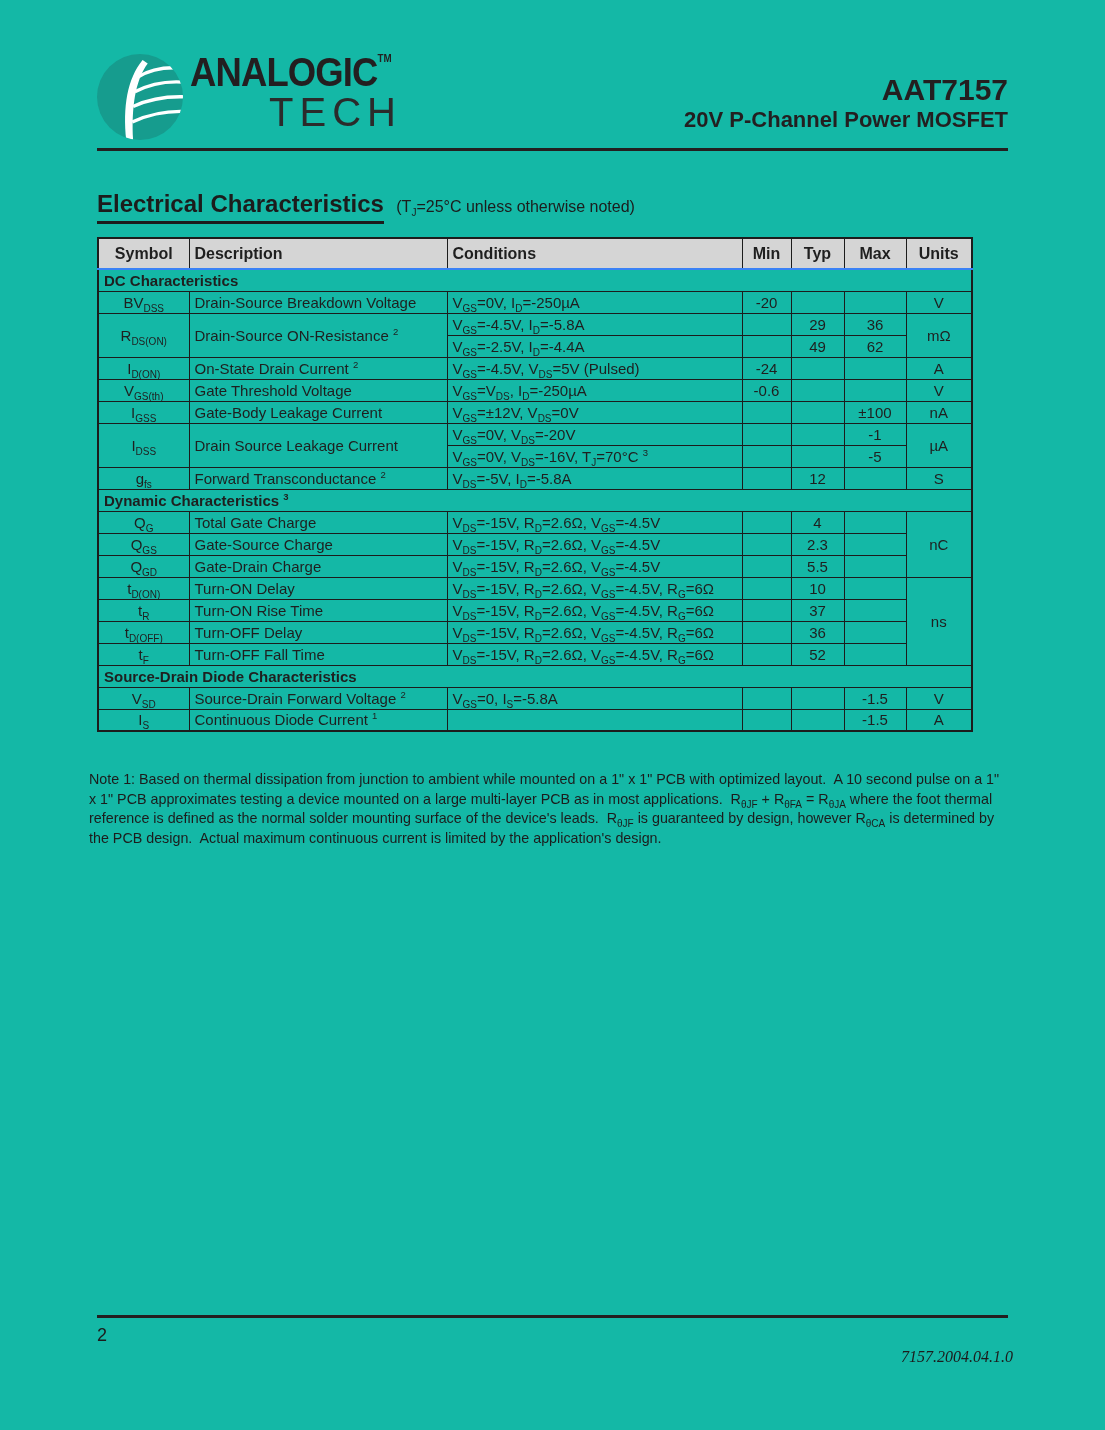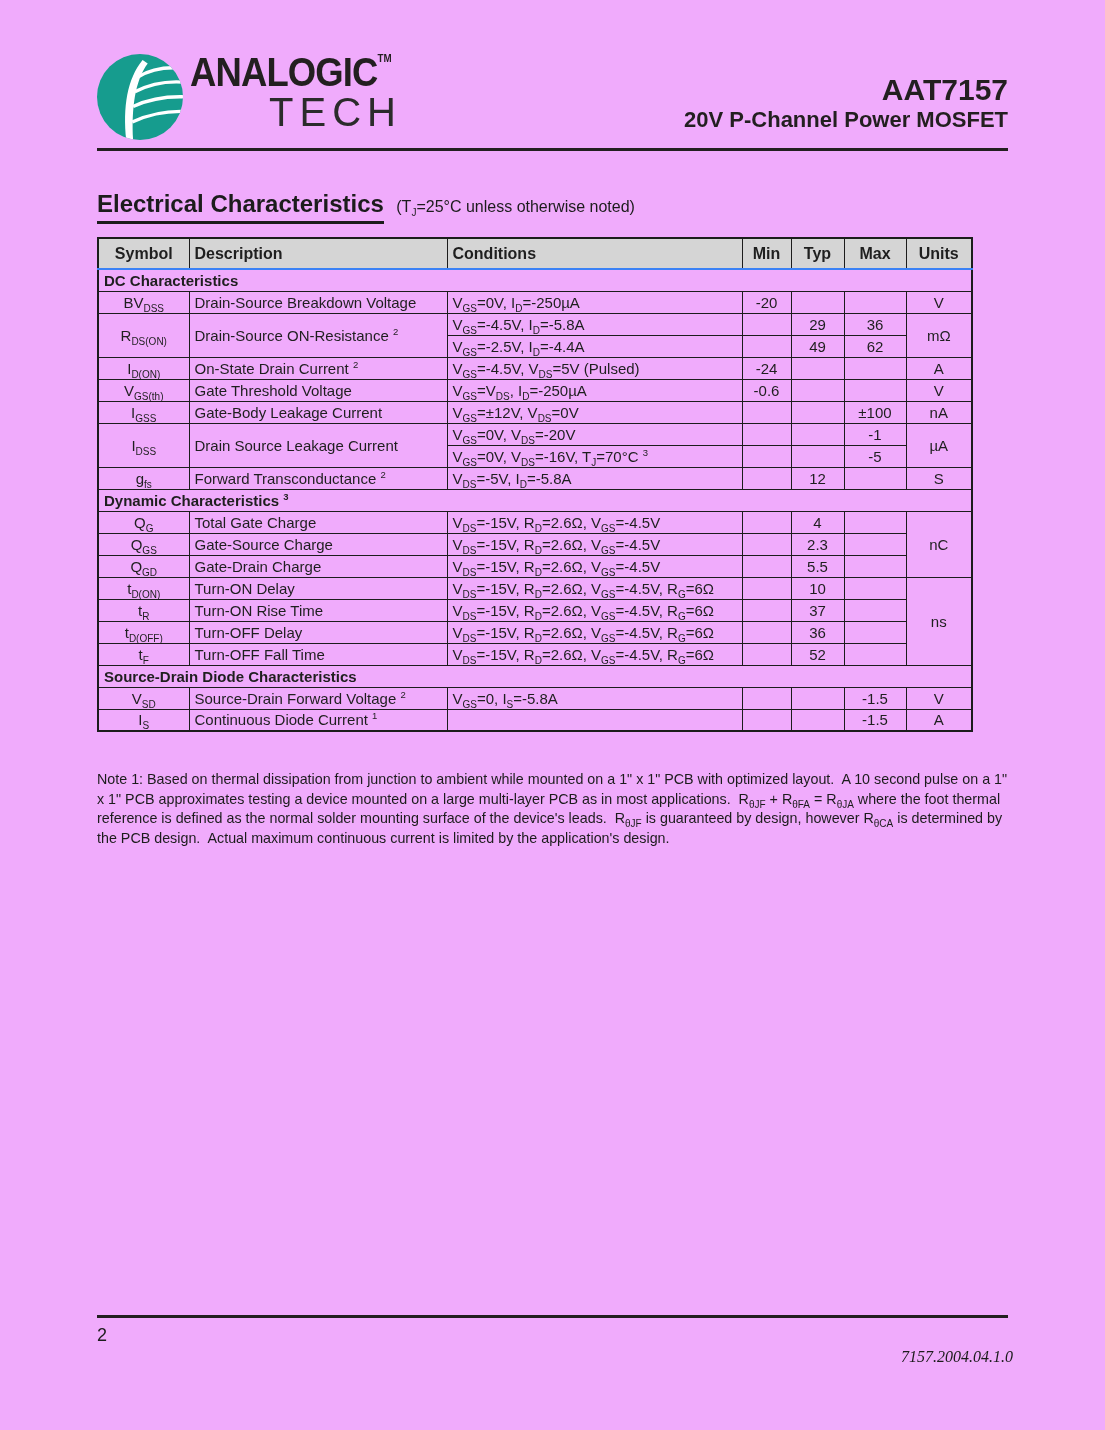--- a/index.html
+++ b/index.html
@@ -1,18 +1,18 @@
 <!DOCTYPE html>
 <html><head>
 <meta charset="utf-8">
 <style>
   * { box-sizing: border-box; }
   html,body { margin:0; padding:0; background:#ffffff; }
   .page {
-    position:relative; width:1105px; height:1430px; background:#f0abfc;
+    position:relative; width:1105px; height:1430px; background:#14b8a6;
     font-family:"Liberation Sans", sans-serif; color:#1f1f1f; overflow:hidden;
   }
 
   
   .logo-mark { position:absolute; left:97px; top:54px; width:86px; height:86px; }
   .logo-text { position:absolute; left:190px; top:52px; width:212px; }
   .logo-line1 { font-size:41px; font-weight:bold; color:#231f20; letter-spacing:-1px;
                 transform:scaleX(0.89); transform-origin:left top; line-height:1.0; white-space:nowrap; }
   .logo-tm { font-size:11px; font-weight:bold; vertical-align:24px; letter-spacing:0; }
   .logo-line2 { font-size:40px; font-weight:normal; color:#2b2b2b; letter-spacing:6px;
@@ -34,21 +34,21 @@
   .spec th, .spec td { border:1px solid #1c1c1c; font-size:15px; padding:0 5px;
                        height:22px; vertical-align:middle; overflow:hidden; white-space:nowrap; }
   .spec th { background:#d5d5d5; font-size:16px; height:31px; border-bottom:2px solid #3b82f6; font-weight:bold; }
   .c { text-align:center; }
   .l { text-align:left; }
   .sect { font-weight:bold; }
   sub { font-size:10px; vertical-align:-4px; line-height:0; letter-spacing:0; }
   sup { font-size:9.5px; vertical-align:6px; line-height:0; }
 
   
-  .notes { position:absolute; left:97px; top:770px; width:920px; font-size:14.3px;
+  .notes { position:absolute; left:89px; top:770px; width:920px; font-size:14.3px;
            line-height:19.5px; color:#1c1c1c; }
   .notes p { margin:0; }
   .note-2 { margin-top:29px !important; }
   .note-3 { margin-top:18px !important; }
 
   
   .footer-rule { position:absolute; left:97px; top:1315px; width:911px; height:3px; background:#231f20; }
   .page-number { position:absolute; left:97px; top:1325px; font-size:18px; color:#1c1c1c; }
   .doc-version { position:absolute; right:92px; top:1348px; font-family:"Liberation Serif", serif;
                  font-style:italic; font-size:16px; color:#1c1c1c; }

